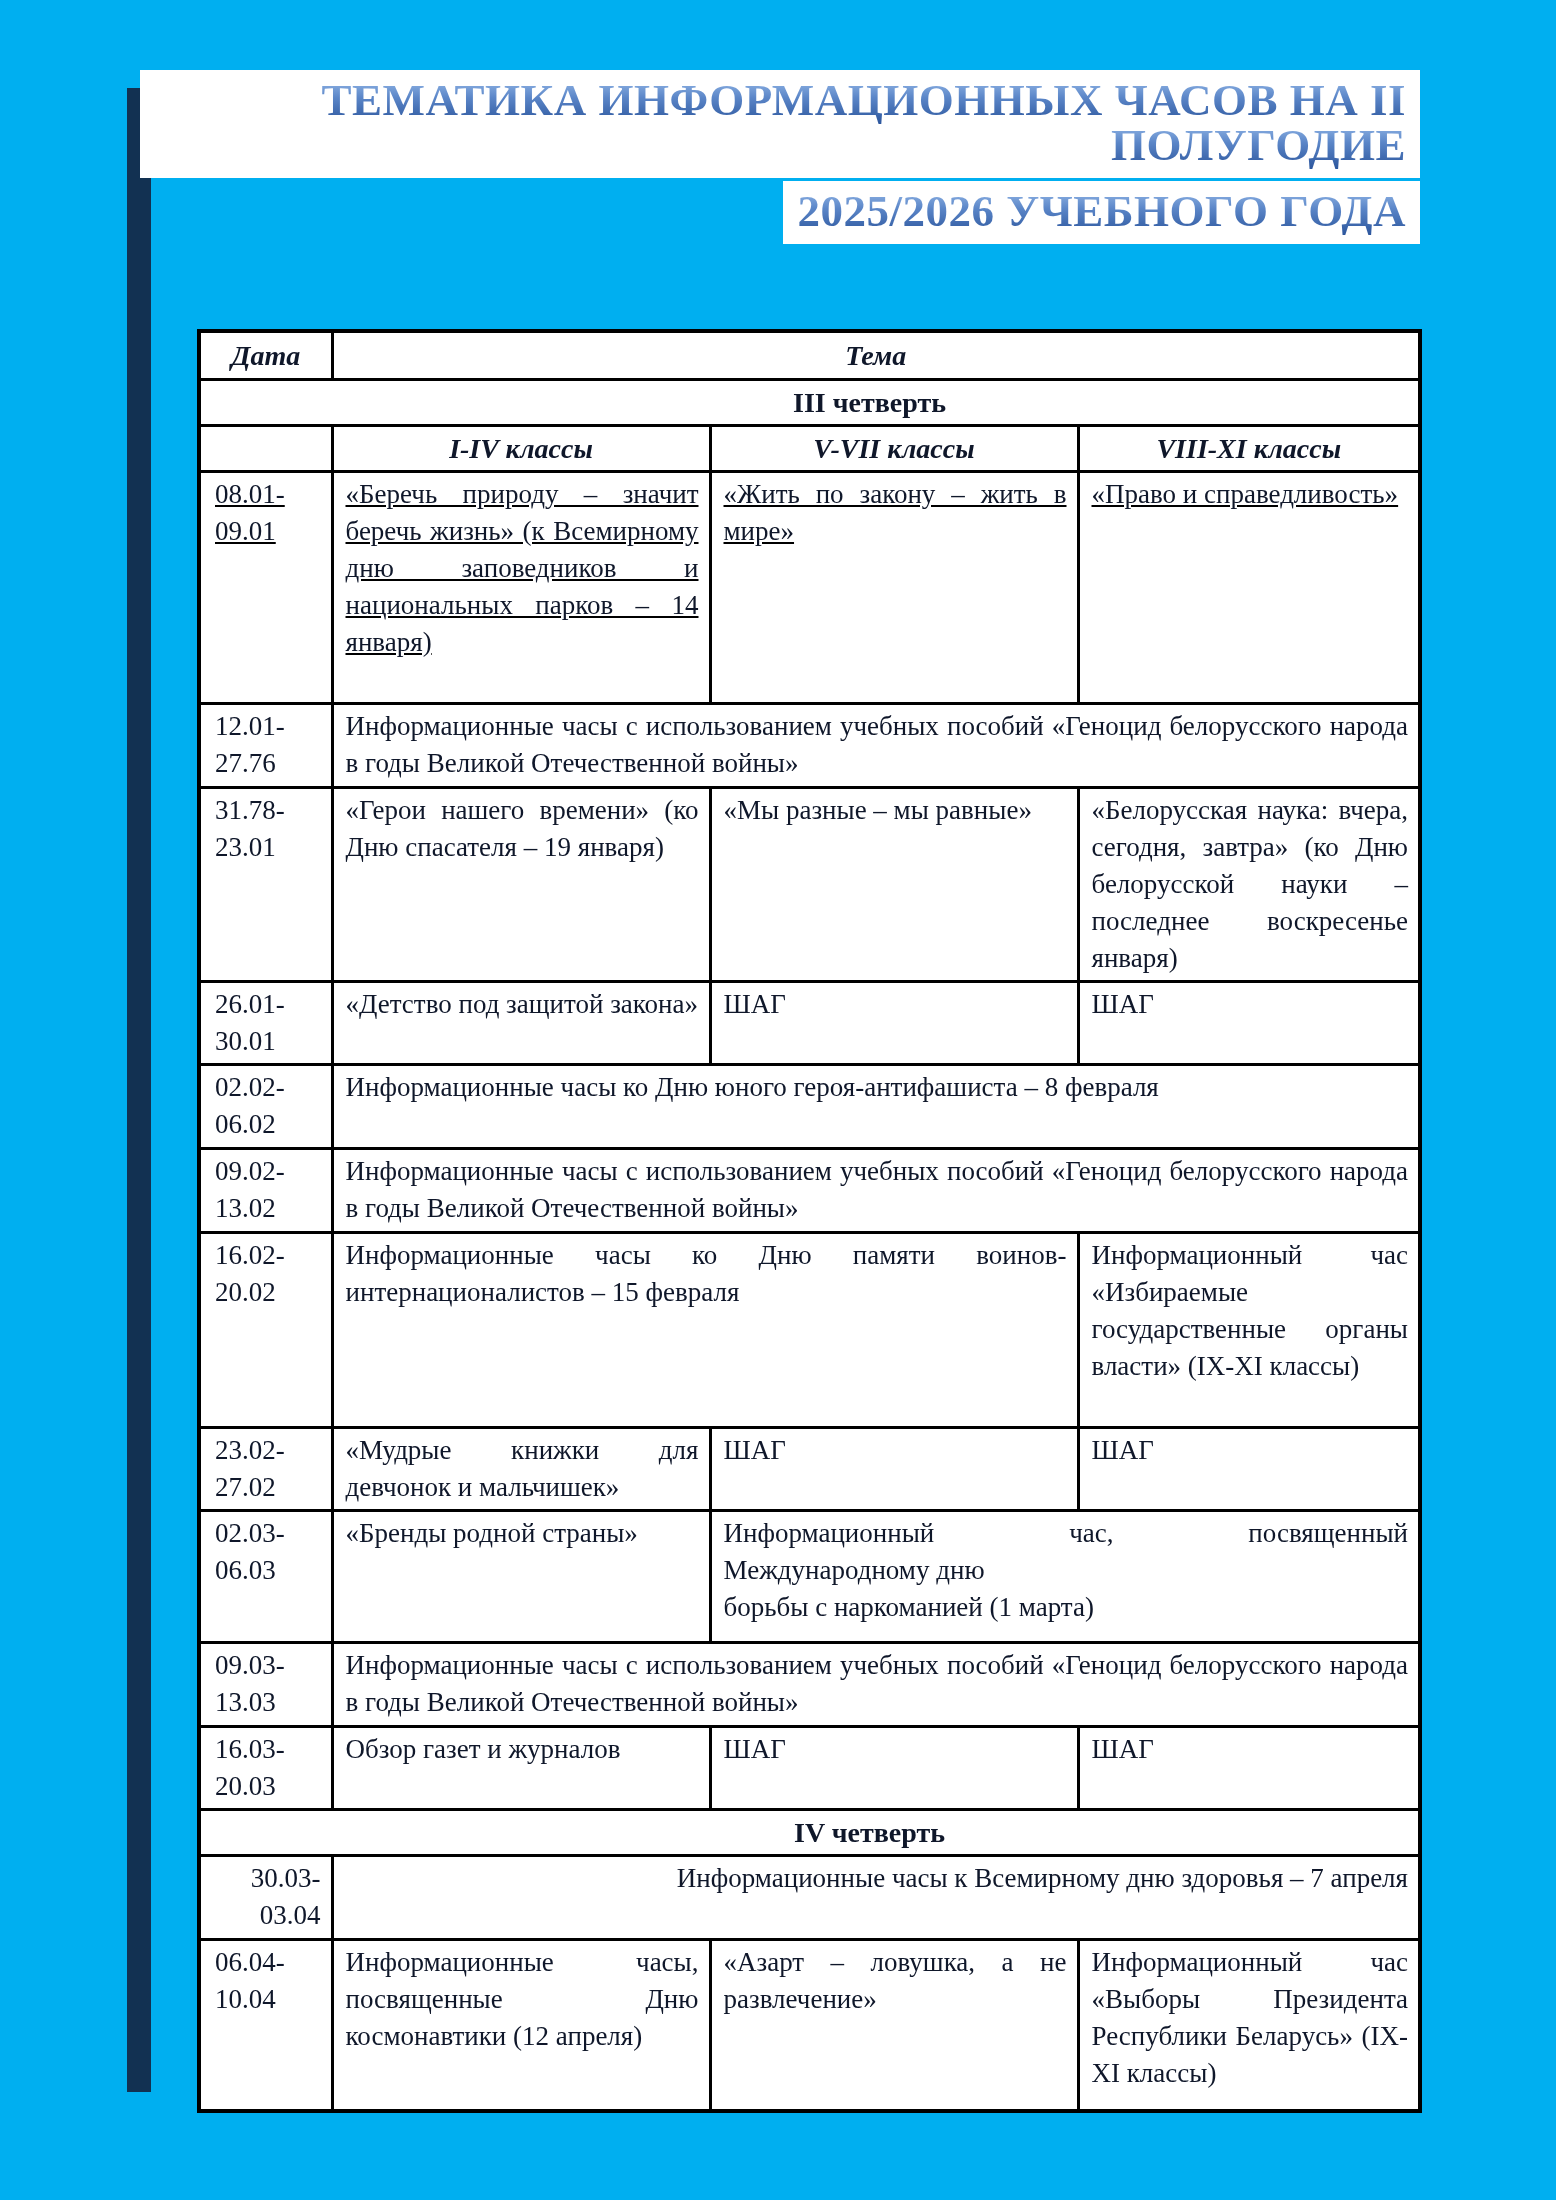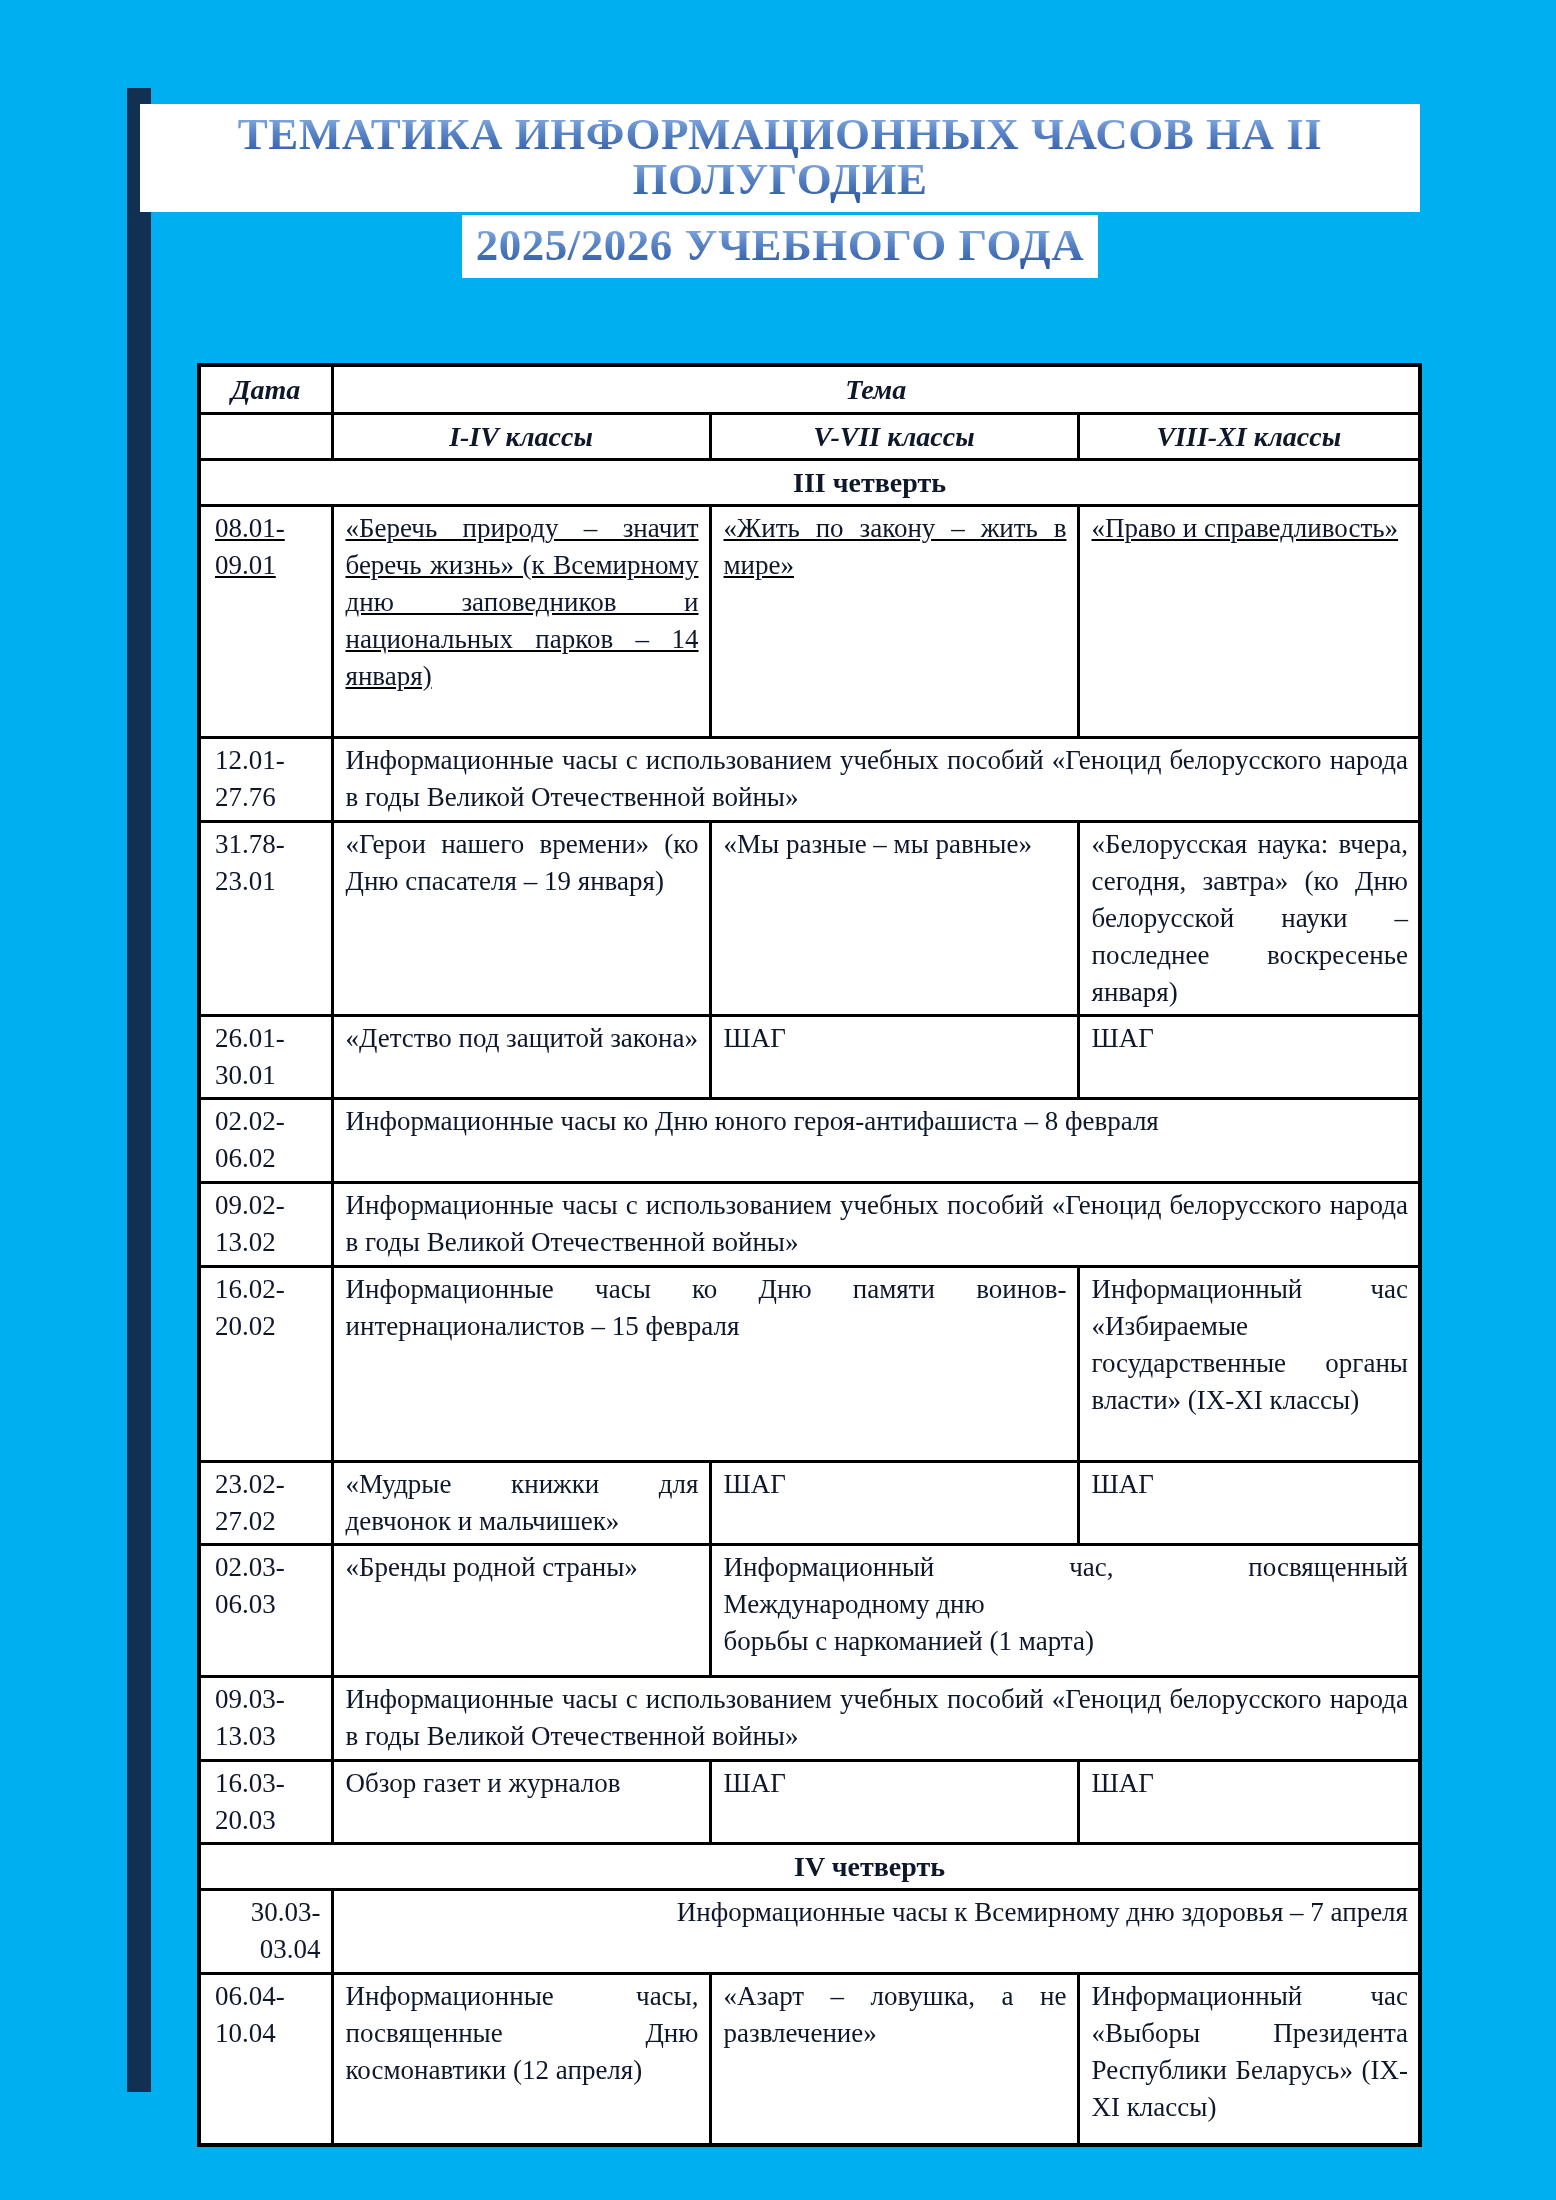--- a/index.html
+++ b/index.html
@@ -11,22 +11,22 @@
     overflow:hidden;
   }
   .edge-shadow{
     position:absolute;left:127px;top:88px;width:24px;height:2004px;
     background:#123152;
   }
   .content{
     position:absolute;left:140px;top:0;width:1280px;
   }
   .title-block{
-    margin-top:104px;
-    text-align:center;
+    margin-top:70px;
+    text-align:right;
     line-height:1.0;
   }
   .title-line{
     display:inline-block;
     background:#ffffff;
     padding:8px 14px 10px 14px;
     margin-bottom:3px;
     font-weight:bold;
     font-size:45px;
     letter-spacing:0.5px;
@@ -106,28 +106,28 @@
         <col class="c-3">
     </colgroup>
 
     <tbody>
         <tr style="height:48px;">
       <td class="hdr">Дата</td>
       <td class="hdr" colspan="3">Тема</td>
     </tr>
 
     <tr style="height:46px;">
+      <td class="quarter" colspan="4">III четверть</td>
+    </tr>
+
+    <tr style="height:46px;">
       <td></td>
       <td class="hdr">I-IV классы</td>
       <td class="hdr">V-VII классы</td>
       <td class="hdr">VIII-XI классы</td>
-    </tr>
-
-    <tr style="height:46px;">
-      <td class="quarter" colspan="4">III четверть</td>
     </tr>
 
     <tr style="height:232px;text-decoration:underline;">
       <td class="date">08.01-
 09.01</td>
       <td class="just">«Беречь природу – значит беречь жизнь» (к Всемирному дню заповедников и национальных парков – 14 января)</td>
       <td class="just">«Жить по закону – жить в мире»</td>
       <td>«Право и справедливость»</td>
     </tr>
 

